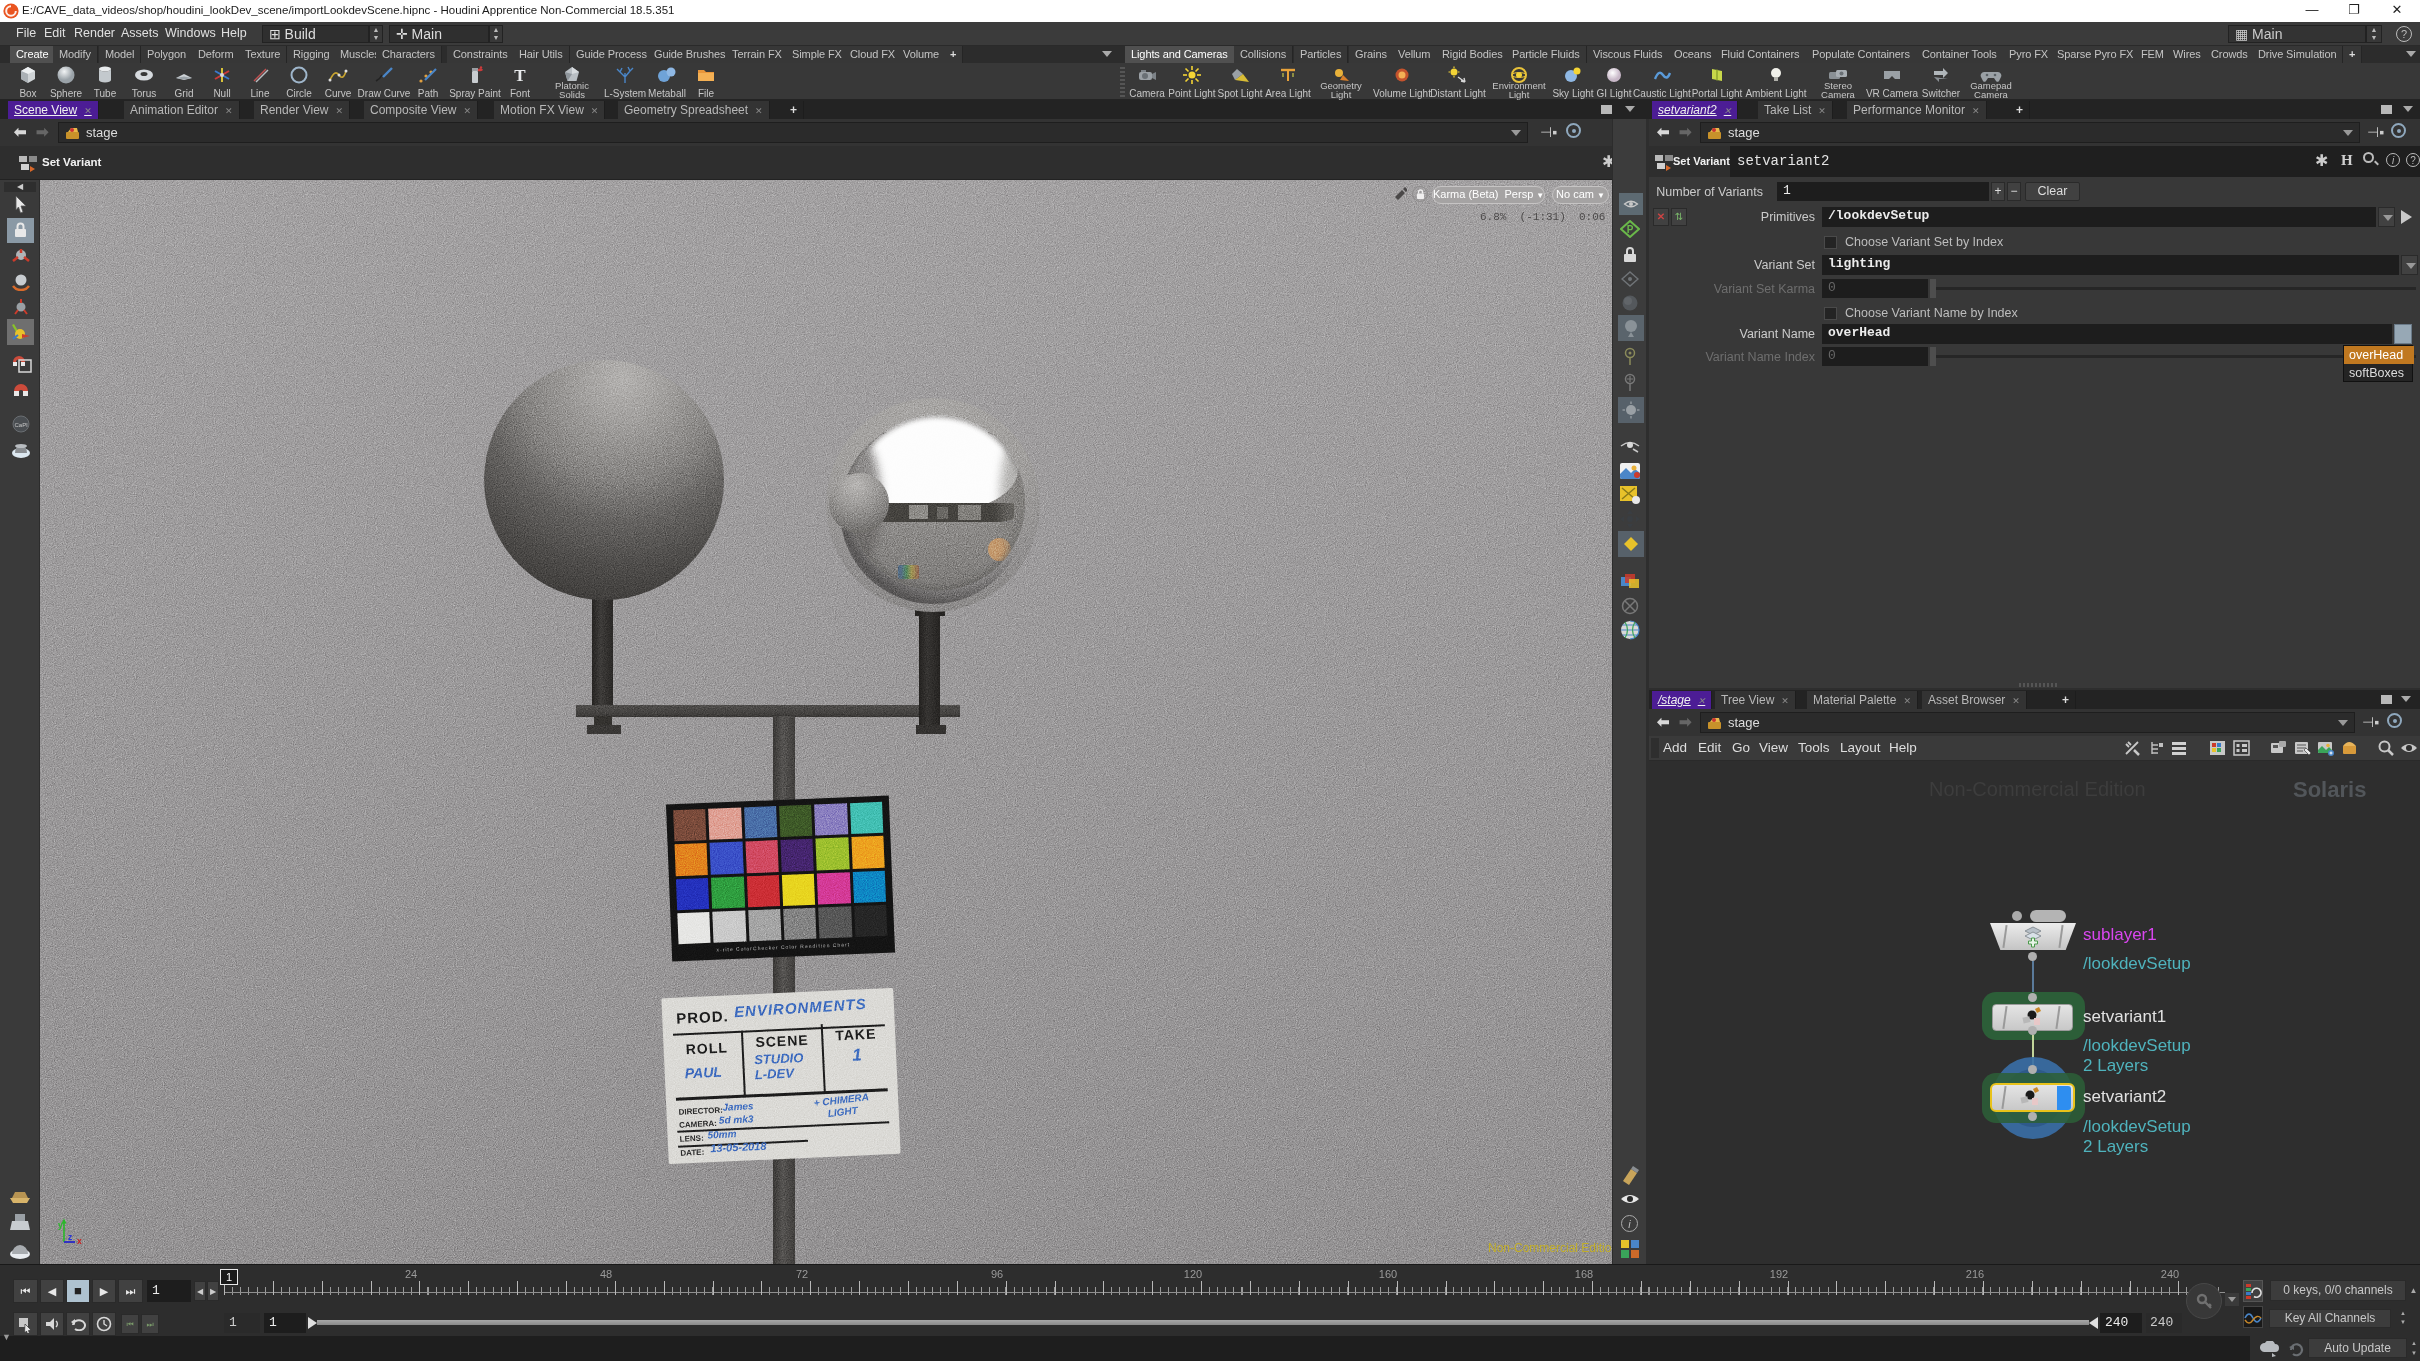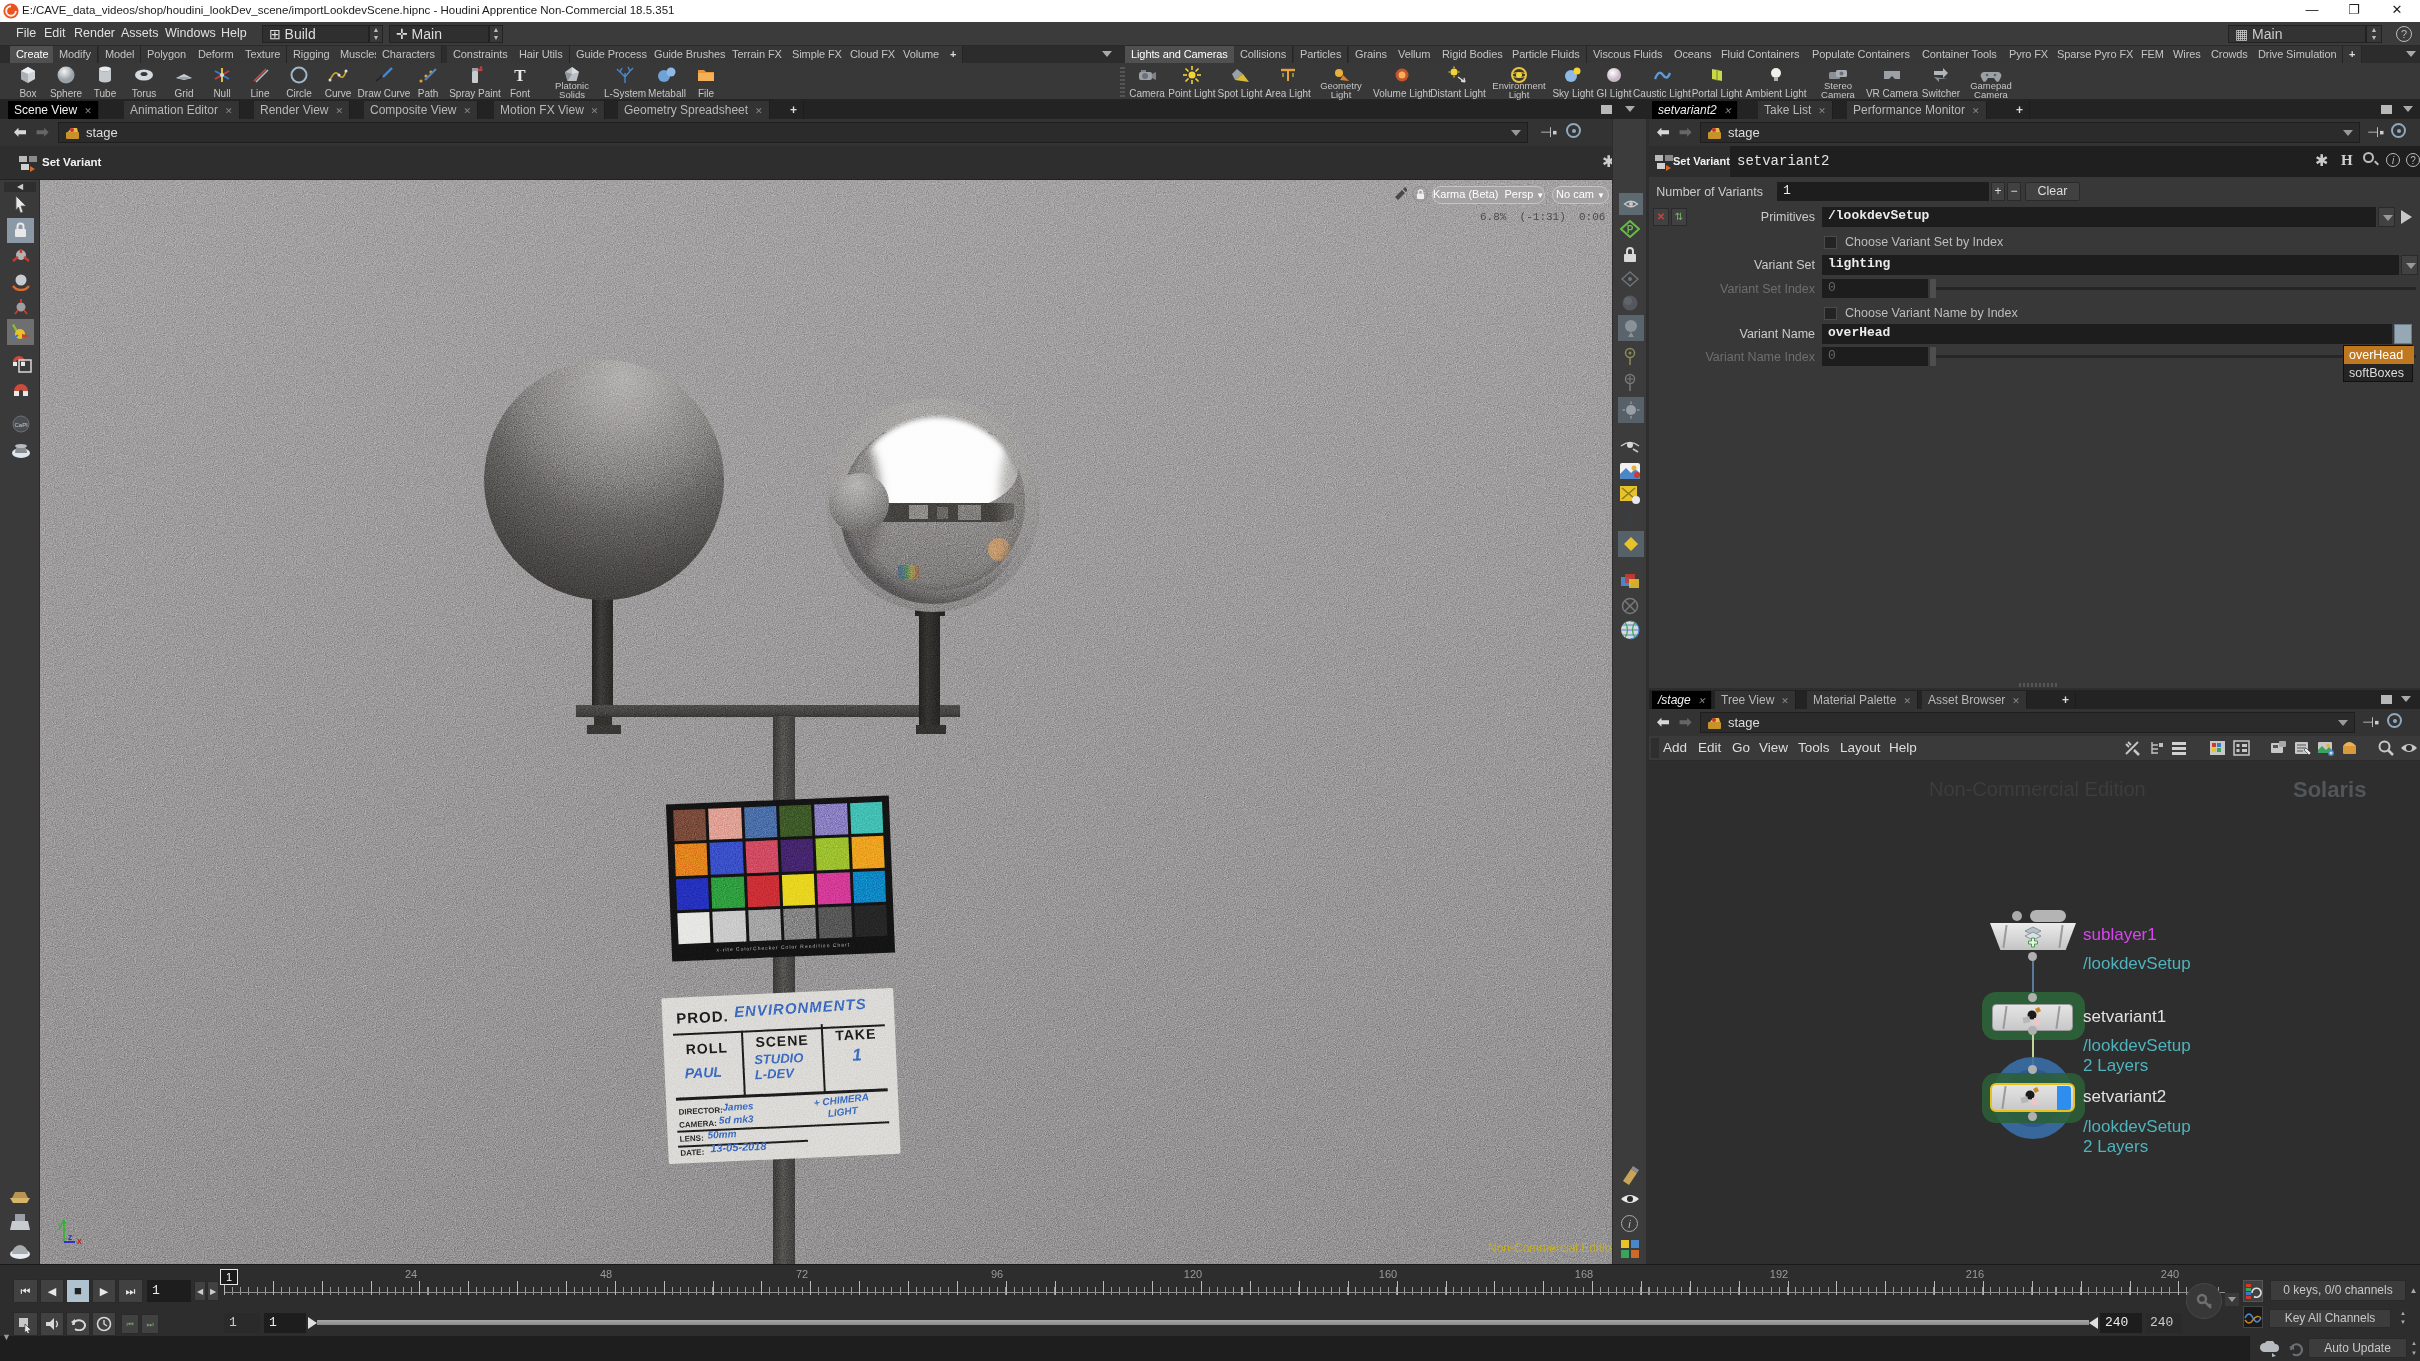--- a/index.html
+++ b/index.html
@@ -21,21 +21,21 @@
 .stab{position:absolute;top:0;height:17px;background:#373737;border-right:1px solid #252525;color:#c4c4c4;font-size:11px;line-height:17px;padding:0 6px;letter-spacing:-0.1px;}
 .stab.act{background:#505050;color:#fff;}
 #shelftools{left:0;top:63px;width:2420px;height:37px;background:#383838;border-bottom:1px solid #242424;}
 .tool{position:absolute;top:1px;width:44px;height:36px;text-align:center;color:#c6c6c6;font-size:10px;}
 .tool .ic{position:absolute;left:50%;top:1px;transform:translateX(-50%);width:22px;height:20px;}
 .tool .lb{position:absolute;left:50%;transform:translateX(-50%);bottom:1px;white-space:nowrap;}
 .tool .lb2{position:absolute;left:50%;transform:translateX(-50%);bottom:1px;white-space:nowrap;line-height:9px;font-size:9.5px;}
 
 .ptrow{position:absolute;height:19px;background:#232323;width:100%;}
 .ptab{position:absolute;top:1px;height:18px;background:#333333;color:#b8b8b8;font-size:12px;line-height:18px;padding:0 6px;border-right:1px solid #1d1d1d;}
-.ptab.act{background:#000000;color:#f0f0f0;}
+.ptab.act{background:#4c1d95;color:#f0f0f0;text-decoration:underline;}
 .ptab .x{color:#888;font-size:9px;margin-left:7px;}
 
 .pathrow{position:absolute;height:27px;background:#333333;}
 .navarr{position:absolute;top:4px;font-size:15px;color:#d8d8d8;font-weight:bold;}
 .navarr.dim{color:#666;}
 .pathbox{position:absolute;top:3px;height:21px;background:#2b2b2b;border:1px solid #1e1e1e;color:#ddd;font-size:13px;line-height:19px;}
 
 .ophdr{position:absolute;background:#2e2e2e;border-bottom:1px solid #222;color:#fff;}
 
 .fld{position:absolute;background:#1d1d1d;color:#ececec;font-family:"Liberation Mono",monospace;font-size:13px;line-height:17px;}
@@ -793,21 +793,21 @@
 
   <div class="abs" style="left:175px;top:117px;width:13px;height:13px;background:#242424;border:1px solid #4a4a4a;"></div>
   <div class="abs" style="left:196px;top:116px;color:#bdbdbd;font-size:12.5px;">Choose Variant Set by Index</div>
 
   <div class="lbl" style="left:0px;top:139px;width:166px;">Variant Set</div>
   <div class="fld" style="left:173px;top:136px;width:577px;height:20px;font-weight:bold;"><span style="margin-left:6px">lighting</span></div>
   <div class="btn" style="left:752px;top:136px;width:17px;height:20px;">
         <div class="abs" style="left:3.5px;top:7px;width:0;height:0;border-left:5px solid transparent;border-right:5px solid transparent;border-top:6px solid #999;"></div>
       </div>
 
-  <div class="lbl dis" style="left:0px;top:163px;width:166px;">Variant Set Index</div>
+  <div class="lbl dis" style="left:0px;top:163px;width:166px;">Variant Set Karma</div>
   <div class="fld" style="left:173px;top:160px;width:106px;height:19px;color:#666;"><span style="margin-left:6px">0</span></div>
   <div class="abs" style="left:281px;top:160px;width:6px;height:19px;background:#4e4e4e;"></div>
   <div class="abs" style="left:287px;top:168px;width:480px;height:3px;background:#262626;"></div>
 
   <div class="abs" style="left:175px;top:188px;width:13px;height:13px;background:#242424;border:1px solid #4a4a4a;"></div>
   <div class="abs" style="left:196px;top:187px;color:#bdbdbd;font-size:12.5px;">Choose Variant Name by Index</div>
 
   <div class="lbl" style="left:0px;top:208px;width:166px;">Variant Name</div>
   <div class="fld" style="left:173px;top:205px;width:570px;height:20px;font-weight:bold;"><span style="margin-left:6px">overHead</span></div>
   <div class="abs" style="left:745px;top:205px;width:18px;height:20px;background:#97a8b5;border:1px solid #6a7a88;"></div>

